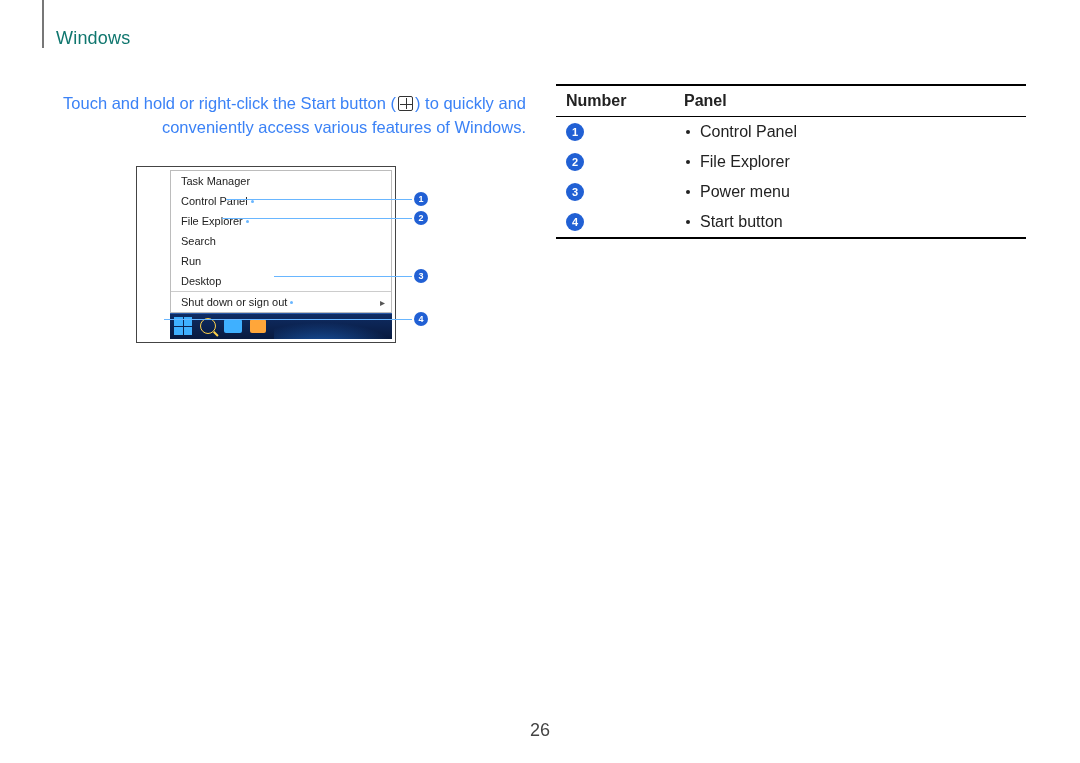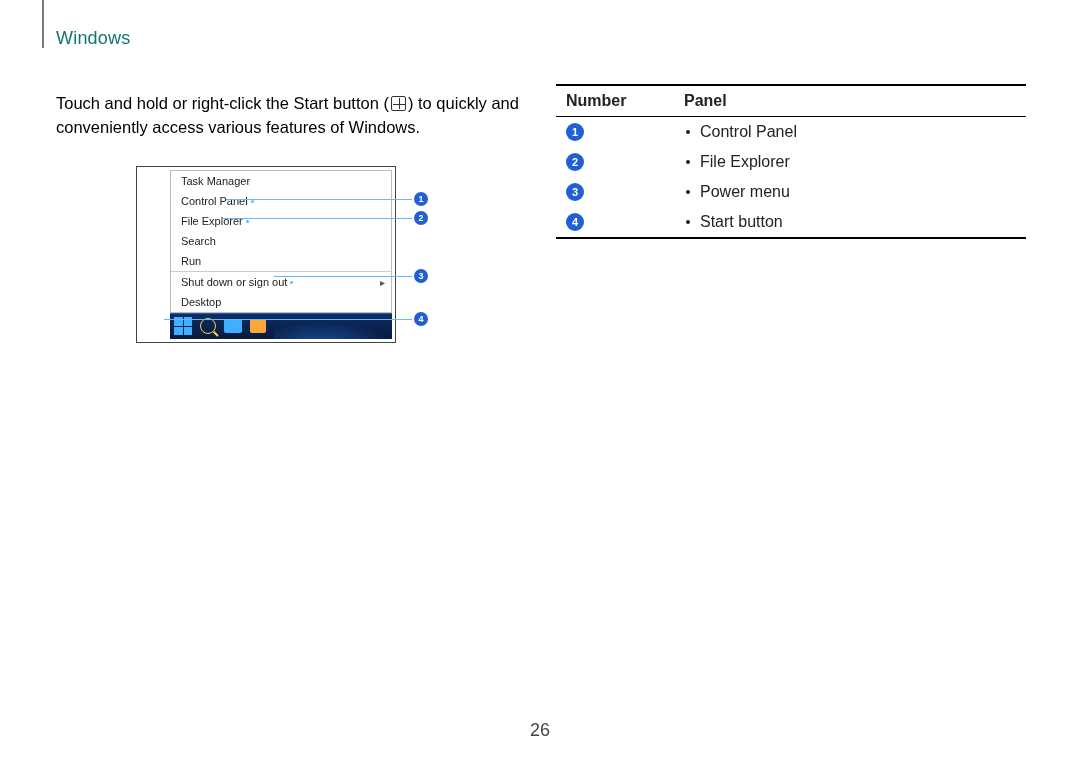--- a/index.html
+++ b/index.html
@@ -8,21 +8,21 @@
 
   
   .hdr-rule { position: absolute; left: 42px; top: 0; width: 2px; height: 48px; background: #777; }
   .hdr-title { position: absolute; left: 56px; top: 28px; font-size: 18px; color: #0f766e; letter-spacing: .2px; }
 
   
   .col-left  { position: absolute; left: 56px;  top: 92px; width: 470px; }
   .col-right { position: absolute; left: 556px; top: 84px; width: 470px; }
 
   .h2 { font-size: 22px; font-weight: 700; color: #111; margin-bottom: 14px; }
-  .para { font-size: 16.5px; line-height: 1.45; color: #000000; }
+  .para { font-size: 16.5px; line-height: 1.45; color: #3b82f6; text-align: right; }
 
   .win-icon { display:inline-block; width:15px; height:15px; border:1.4px solid #333; border-radius:2px; position:relative; top:2px; margin:0 2px; }
   .win-icon::before, .win-icon::after { content:""; position:absolute; background:#333; }
   .win-icon::before { left:7px; top:1px; width:1.4px; height:11px; }
   .win-icon::after  { left:1px; top:6.5px; width:12px; height:1.4px; }
 
   
   .figwrap { position:relative; margin: 26px auto 0 auto; width: 310px; }
   .shot { width:260px; border:1px solid #444; background:#fff;padding-left:30px; }
   .shot-inner { padding:3px; background:#fff; }
@@ -71,22 +71,22 @@
 
     <div class="figwrap">
       <div class="shot">
         <div class="shot-inner">
           <div class="menu">
             <div class="mi"><span>Task Manager</span></div>
             <div class="mi"><span>Control Panel</span> <span class="dot"></span></div>
             <div class="mi"><span>File Explorer</span> <span class="dot"></span></div>
             <div class="mi"><span>Search</span></div>
             <div class="mi"><span>Run</span></div>
+            <div class="mi"><span>Desktop</span></div>
             <div class="mi sep"><span>Shut down or sign out</span> <span class="dot"></span><span class="chev">▸</span></div>
-            <div class="mi"><span>Desktop</span></div>
           </div>
           <div class="taskbar">
             <div class="tb-start">
                 <span></span>
                 <span></span>
                 <span></span>
                 <span></span>
               </div>
             <div class="tb-search"></div>
             <div class="tb-box2"></div>

